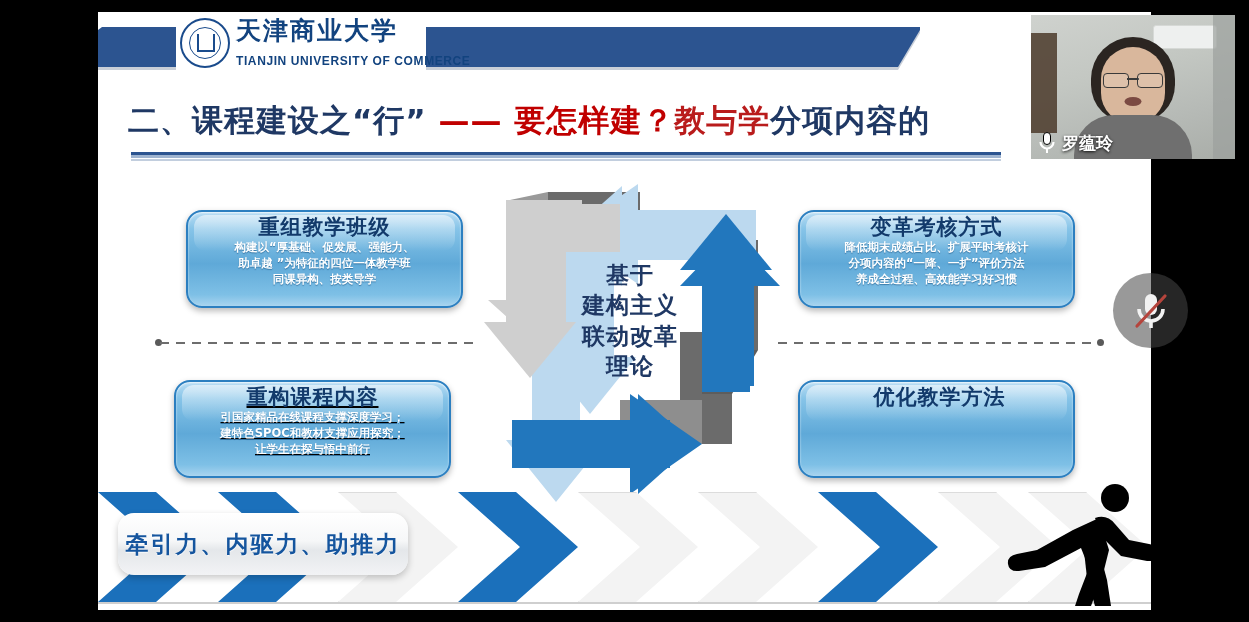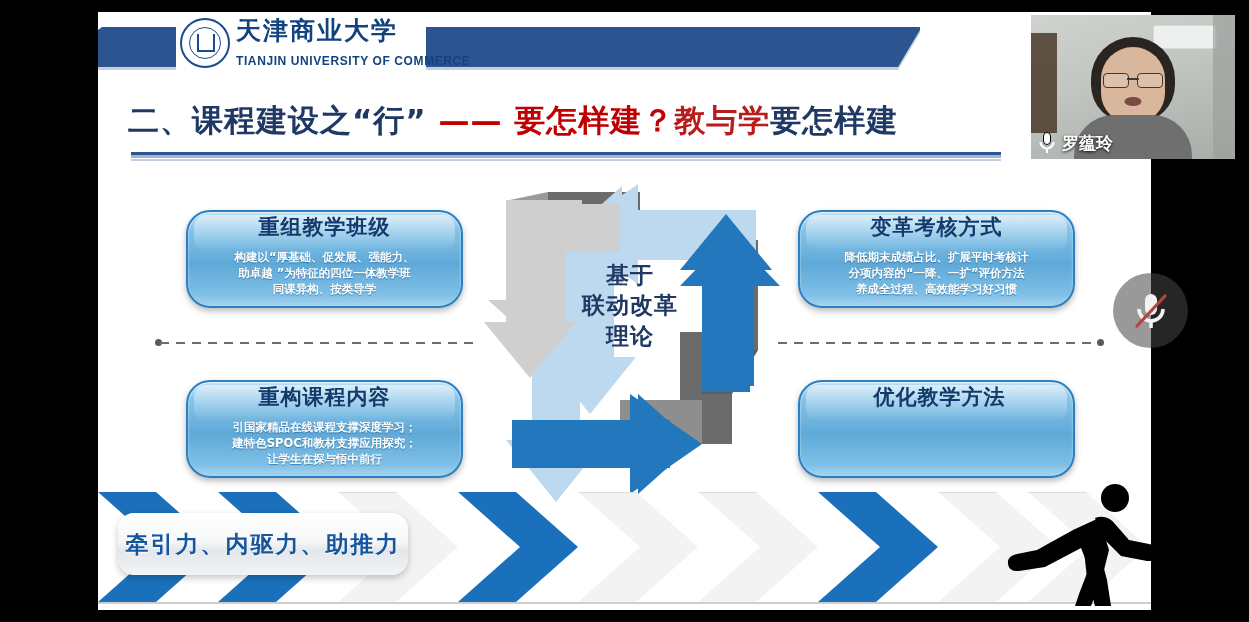--- a/index.html
+++ b/index.html
@@ -35,38 +35,38 @@
   .title-rule{position:absolute;left:33px;top:140px;width:870px;height:6px;
               background:linear-gradient(to bottom,#2c5490 0 3px,#9fb4d0 3px 6px);}
   .title-rule2{position:absolute;left:33px;top:147px;width:870px;height:2px;background:#c2cede;}
 
   
   .dashline{position:absolute;top:330px;height:2px;
             background:repeating-linear-gradient(to right,#6d6d6d 0 9px,transparent 9px 16px);}
   .dot{position:absolute;width:7px;height:7px;border-radius:50%;background:#5a5a5a;top:327px;}
 
   
-  .box{position:absolute;width:277px;height:98px;border-radius:24px;
+  .box{position:absolute;width:277px;height:98px;border-radius:16px;
        border:2px solid #2c7fc0;box-sizing:border-box;
        background:linear-gradient(to bottom,#b9ddf4 0%,#86c4e8 18%,#5fa9d8 55%,#7ec0e6 88%,#a8d4ef 100%);
        box-shadow:0 3px 6px rgba(0,0,0,.28), inset 0 1px 2px rgba(255,255,255,.8);
        display:flex;flex-direction:column;align-items:center;padding-top:3px;box-sizing:border-box;
        overflow:hidden;}
   .box::before{content:"";position:absolute;left:6px;right:6px;top:3px;height:38%;border-radius:12px;
                background:linear-gradient(to bottom,rgba(255,255,255,.55),rgba(255,255,255,0));
                pointer-events:none;}
   .box-title{font-size:21px;font-weight:bold;color:#123a6b;letter-spacing:1px;line-height:1.15;
              position:relative;z-index:2;font-family:"DejaVu Sans",sans-serif;}
   .box-body{font-size:11.5px;font-weight:bold;color:#fff;line-height:1.38;text-align:center;
-            position:relative;z-index:2;margin-top:11px;text-shadow:0 1px 1px rgba(0,60,110,.5);
+            position:relative;z-index:2;margin-top:1px;text-shadow:0 1px 1px rgba(0,60,110,.5);
             font-family:"DejaVu Sans",sans-serif;white-space:pre-line;}
 
   #box-tl{left:88px;top:198px;}
   #box-tr{left:700px;top:198px;}
-  #box-bl{left:88px;top:368px;}
+  #box-bl{left:76px;top:368px;text-decoration:underline;}
   #box-br{left:700px;top:368px;padding-left:6px;}
 
   
   #cycle{position:absolute;left:372px;top:170px;width:320px;height:320px;}
   #cycle svg{display:block;}
   .center-text{position:absolute;left:372px;top:248px;width:320px;text-align:center;
                font-size:23px;font-weight:bold;color:#1f3864;line-height:1.32;z-index:5;
                font-family:"DejaVu Sans",sans-serif;letter-spacing:1px;}
 
   
@@ -120,21 +120,21 @@
     <div class="hdr-band"></div>
 
     <div class="logo-wrap">
       <div class="logo-seal"></div>
       <div class="logo-text">
         <div class="logo-cn">天津商业大学</div>
         <div class="logo-en">TIANJIN UNIVERSITY OF COMMERCE</div>
       </div>
     </div>
 
-    <div class="title"><span class="t-navy">二、课程建设之</span><span class="t-navy">“行”</span><span class="t-red"> —— </span><span class="t-red">要怎样建？</span><span class="t-green">教与学</span><span class="t-navy">要怎样建</span></div>
+    <div class="title"><span class="t-navy">二、课程建设之</span><span class="t-navy">“行”</span><span class="t-red"> —— </span><span class="t-red">要怎样建？</span><span class="t-green">教与学</span><span class="t-navy">分项内容的</span></div>
     <div class="title-rule"></div>
     <div class="title-rule2"></div>
 
     <div class="dot" style="left:57px"></div>
     <div class="dashline" style="left:62px;width:320px;"></div>
     <div class="dashline" style="left:680px;width:322px;"></div>
     <div class="dot" style="left:999px"></div>
 
     <div id="cycle">
       <svg width="320" height="320" viewBox="0 0 320 320" xmlns="http://www.w3.org/2000/svg">
@@ -170,20 +170,21 @@
         <rect x="60" y="238" width="140" height="48" fill="#2277bd"></rect>
         <polygon points="168,212 168,312 224,262" fill="#2277bd"></polygon>
 
         <rect x="36" y="22" width="48" height="124" fill="#cfcfcf"></rect>
         <polygon points="14,140 106,140 60,196" fill="#cfcfcf"></polygon>
         <polygon points="36,22 150,22 150,70 36,70" fill="#cfcfcf"></polygon>
       </svg>
     </div>
     <div class="center-text">
       <div>基于</div>
+      <div>建构主义</div>
       <div>联动改革</div>
       <div>理论</div>
     </div>
 
     <div class="box" id="box-tl">
       <div class="box-title">重组教学班级</div>
       <div class="box-body">构建以“厚基础、促发展、强能力、
 助卓越 ”为特征的四位一体教学班
 同课异构、按类导学</div>
     </div>

